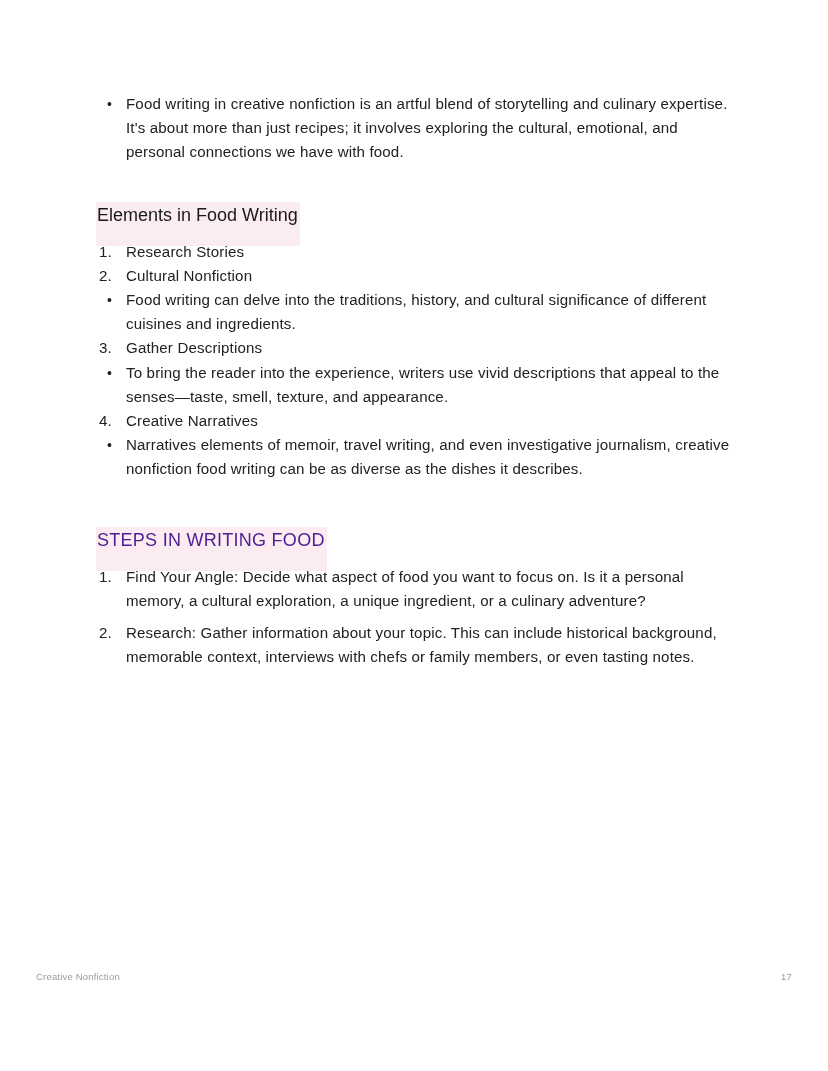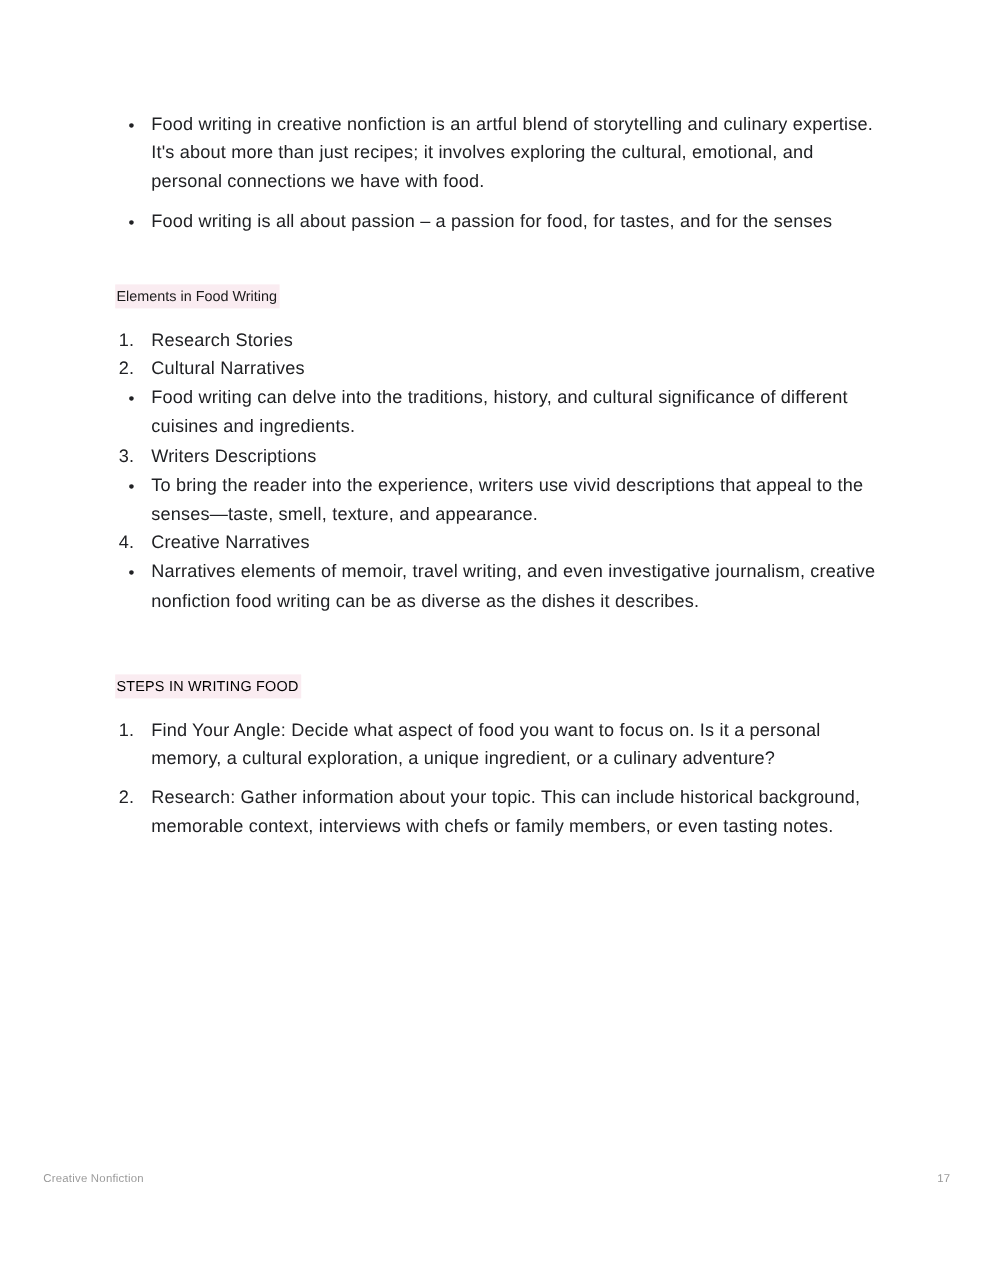--- a/index.html
+++ b/index.html
@@ -65,72 +65,69 @@
     line-height: 24.2px;
     color: #202124;
   }
 
   
   .heading-wrap {
     display: block;
   }
   .heading {
     display: inline;
-    font-size: 12px;
+    font-size: 18px;
     line-height: 25px;
     color: #1a1a1a;
     background: #faecf1;
     box-decoration-break: clone;
     -webkit-box-decoration-break: clone;
-    padding: 3px 2px 3px 1px;
+    padding: 3px 2px 21px 1px;
     margin-top: 44px;
   }
   .heading.caps {
-    color: #000000;
+    color: #4c1d95;
     letter-spacing: 0.015em;
     text-align: center;
   }
 
   
   .gap-lg { height: 38px; }
   .gap-xl { height: 46px; }
   .gap-sm { height: 12px; }
 
   
   #footer {
     position: absolute;
     left: 36px;
     right: 36px;
     top: 970px;
     height: 20px;
     display: flex;
-    align-items: flex-end;
+    align-items: flex-start;
     justify-content: space-between;
   }
   .footer-text {
     font-size: 9.5px;
     color: #9a9a9a;
     letter-spacing: 0.02em;
     line-height: 14px;
   }
 </style>
 </head>
 <body>
 
 <div id="page">
 
   <div id="doc-body">
 
     <ul class="bullet-list block">
       <li class="item bullet-item">
         <span>Food writing in creative nonfiction is an artful blend of storytelling and culinary expertise. It's about more than just recipes; it involves exploring the cultural, emotional, and personal connections we have with food.</span>
       </li>
-      <li class="item bullet-item">
-        <span>Food writing is all about passion – a passion for food, for tastes, and for the senses</span>
-      </li>
     </ul>
 
     <div class="gap-lg"></div>
 
     <div class="heading-wrap">
       <span class="heading">Elements in Food Writing</span>
     </div>
 
     <div class="gap-sm"></div>
 
@@ -139,33 +136,33 @@
       <ol class="num-list">
         <li class="item num-item">
           <span class="marker">1.</span>
           <span>Research Stories</span>
         </li>
       </ol>
 
       <ol class="num-list">
         <li class="item num-item">
           <span class="marker">2.</span>
-          <span>Cultural Narratives</span>
+          <span>Cultural Nonfiction</span>
         </li>
       </ol>
       <ul class="bullet-list">
         <li class="item bullet-item">
           <span>Food writing can delve into the traditions, history, and cultural significance of different cuisines and ingredients.</span>
         </li>
       </ul>
 
       <ol class="num-list">
         <li class="item num-item">
           <span class="marker">3.</span>
-          <span>Writers Descriptions</span>
+          <span>Gather Descriptions</span>
         </li>
       </ol>
       <ul class="bullet-list">
         <li class="item bullet-item">
           <span>To bring the reader into the experience, writers use vivid descriptions that appeal to the senses—taste, smell, texture, and appearance.</span>
         </li>
       </ul>
 
       <ol class="num-list">
         <li class="item num-item">

